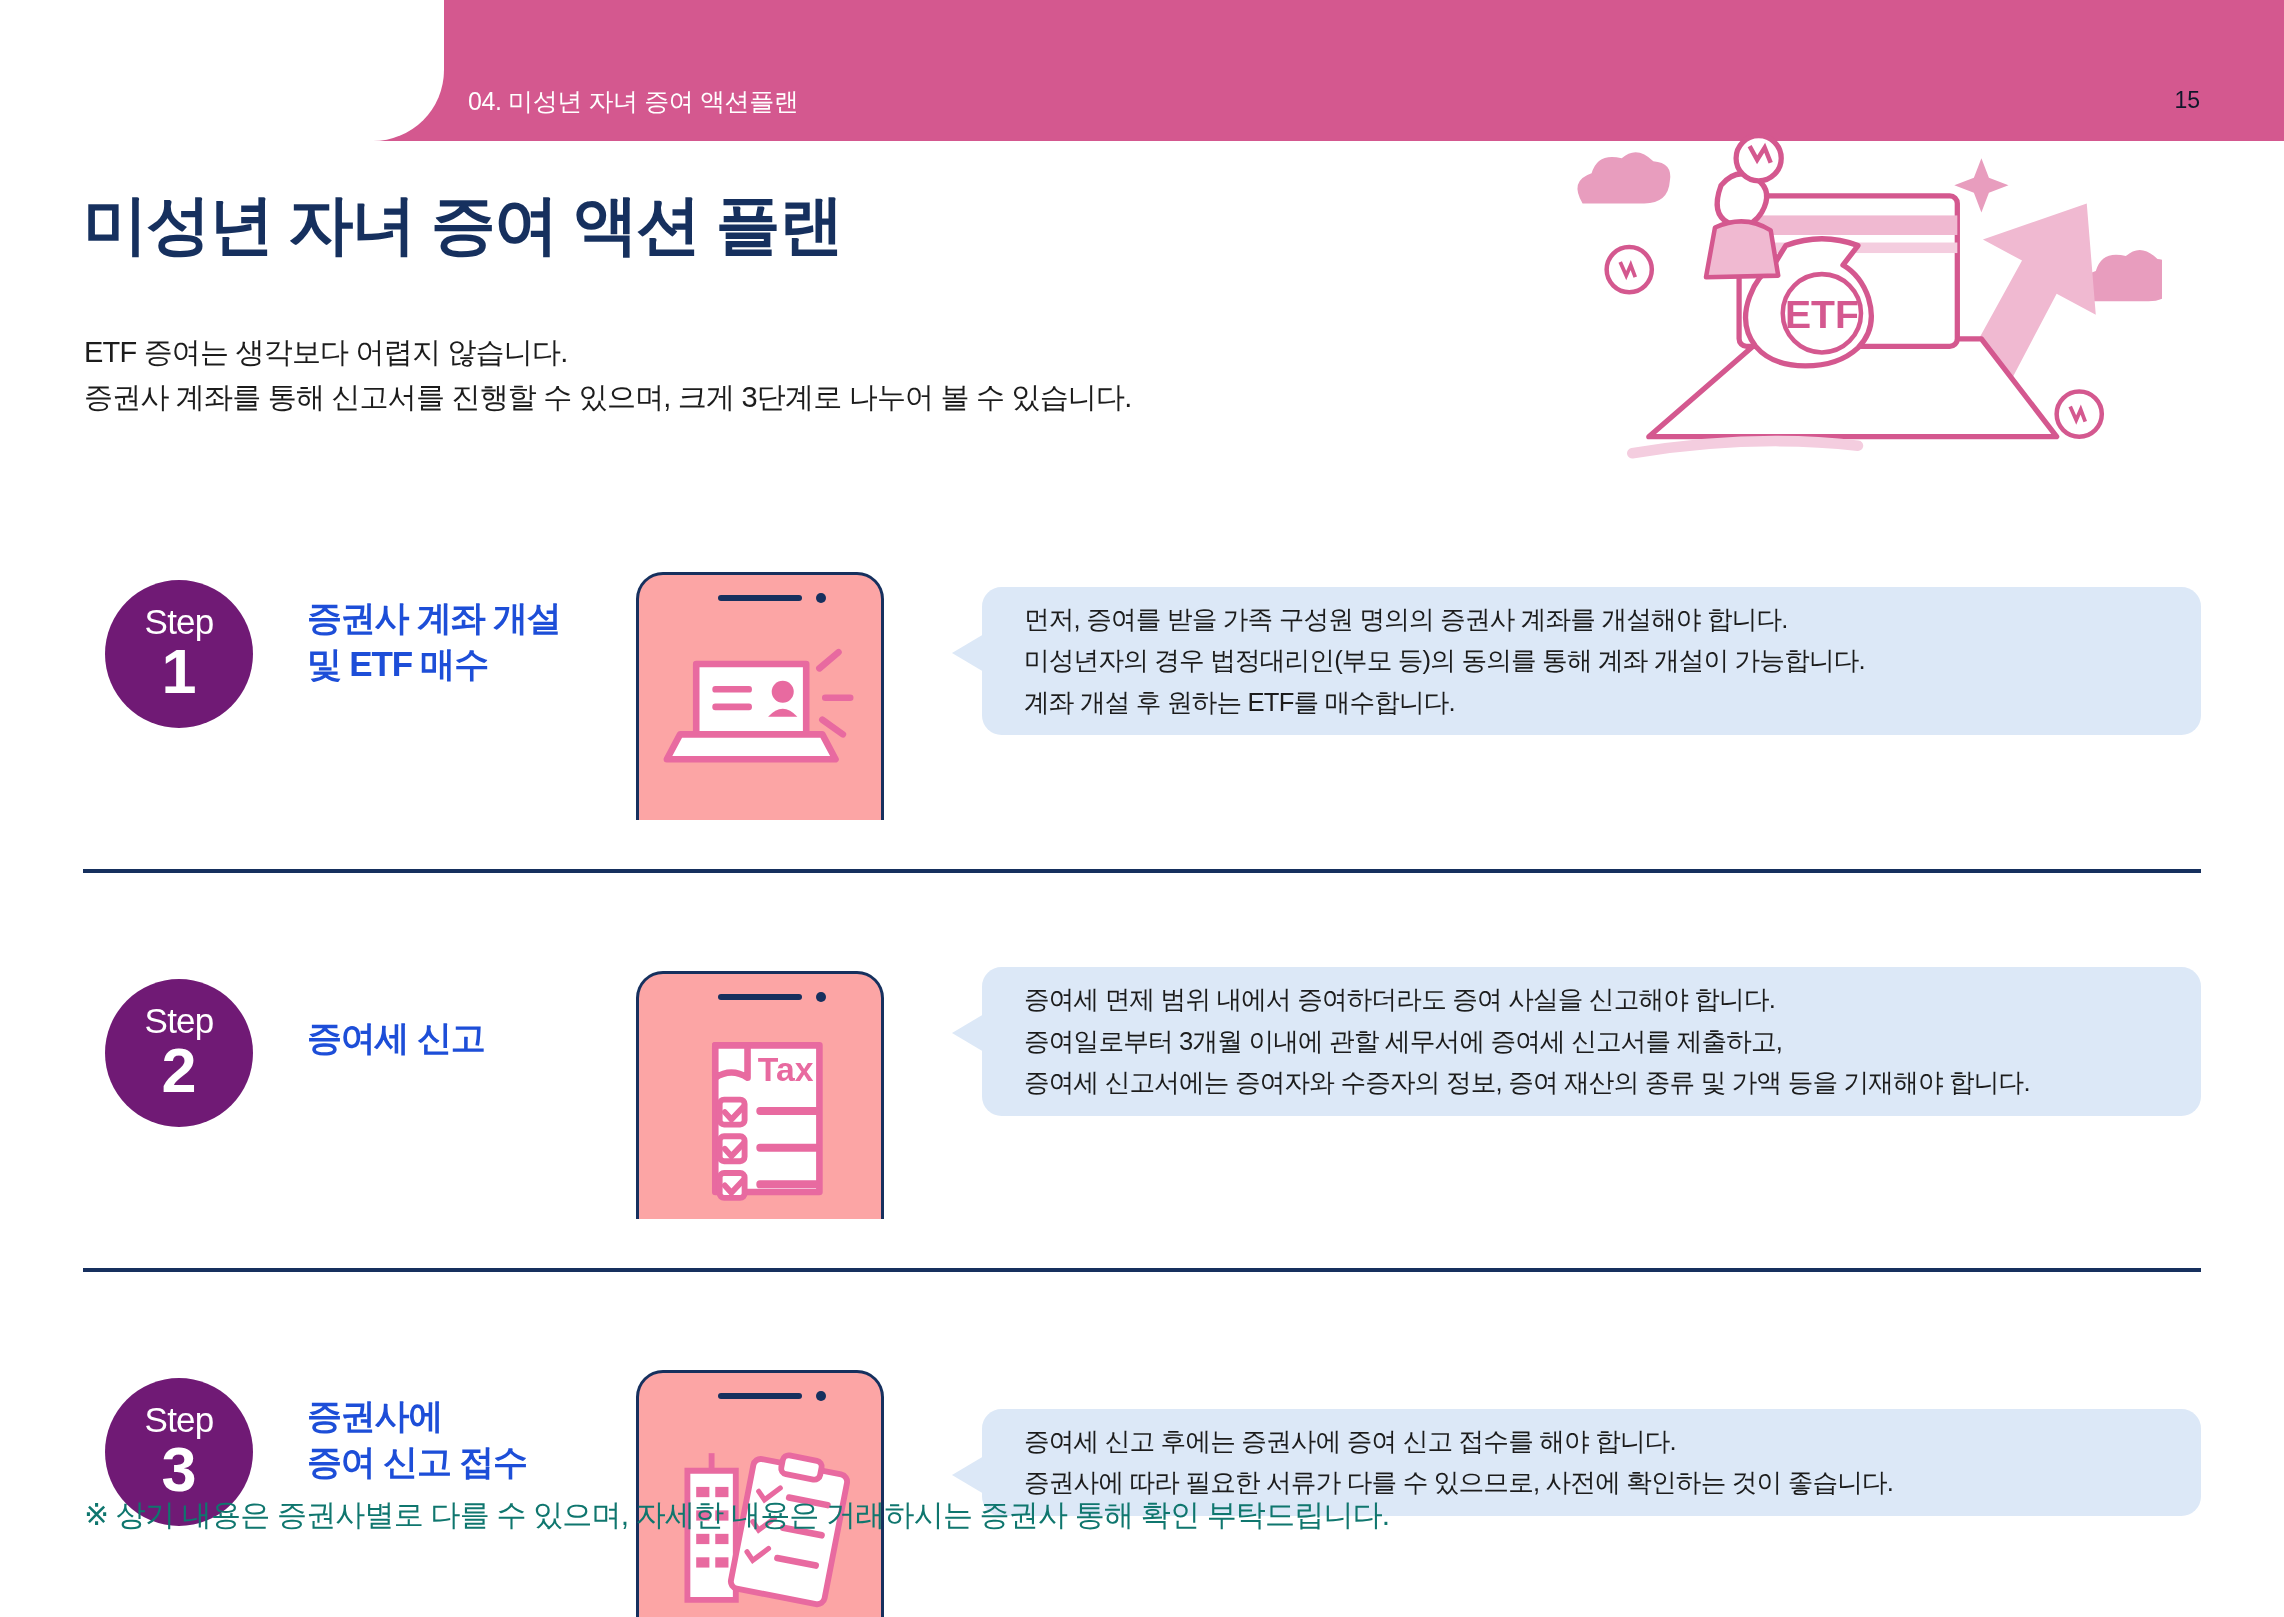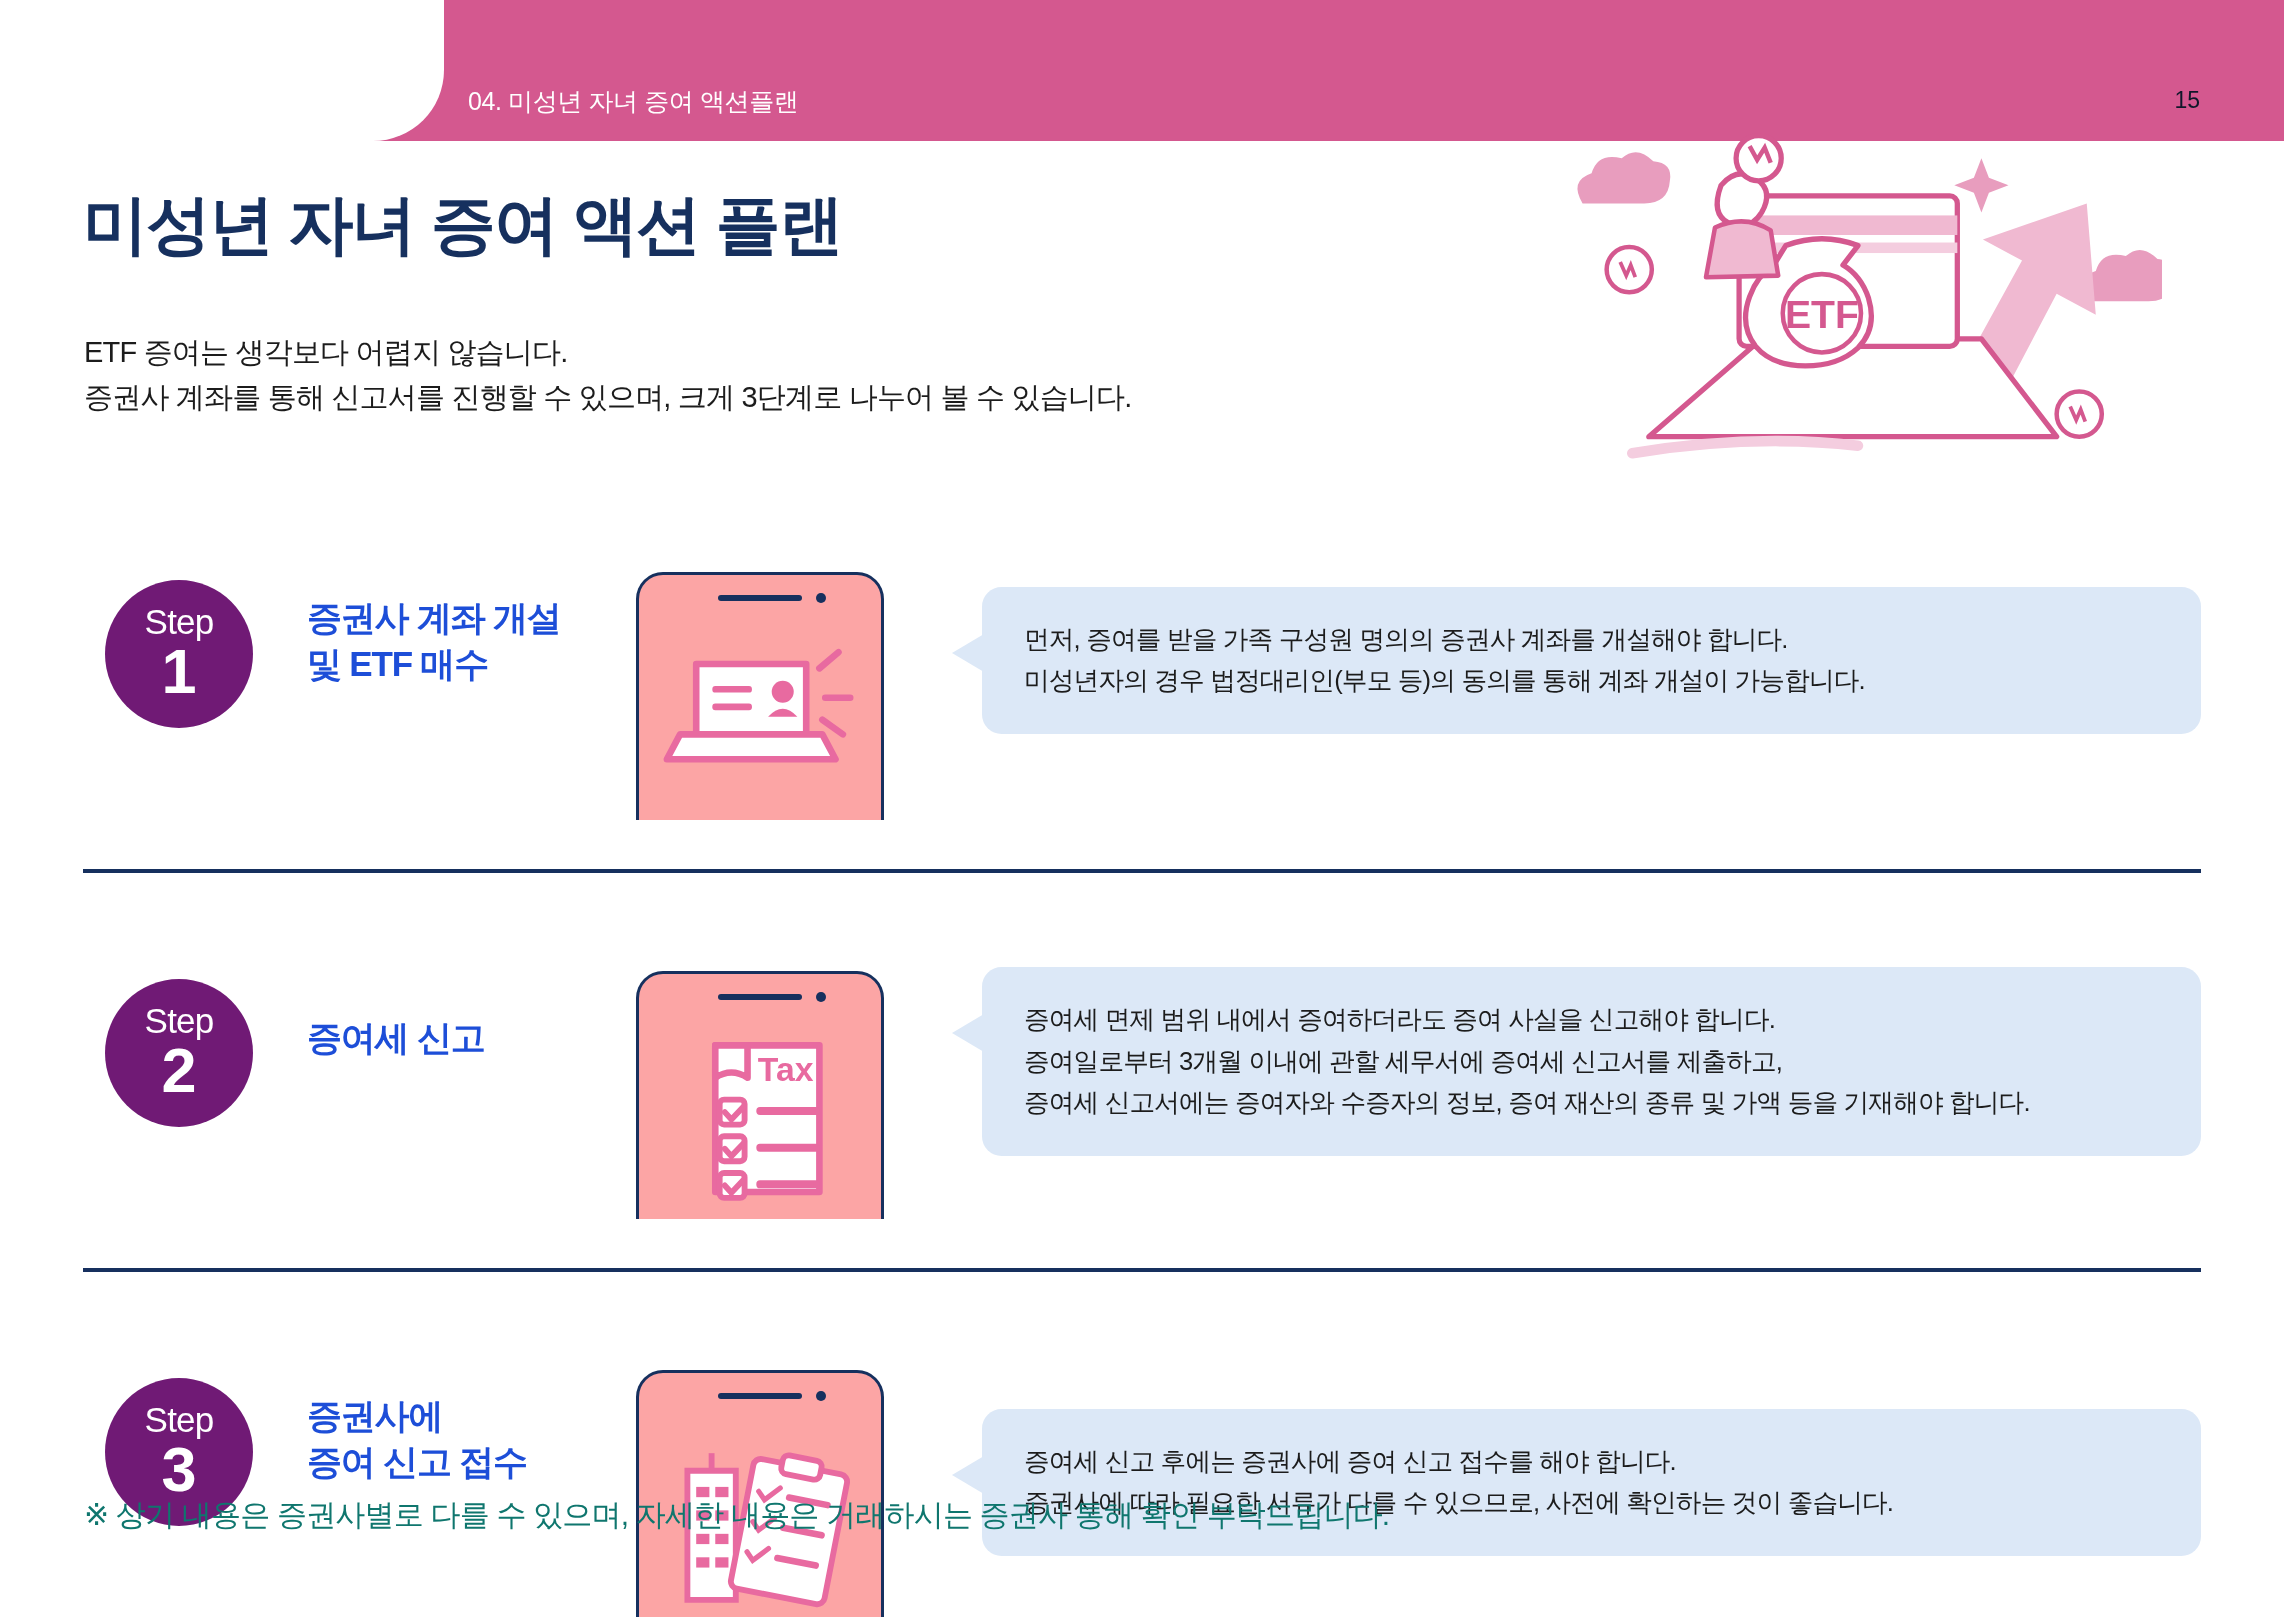--- a/index.html
+++ b/index.html
@@ -194,21 +194,21 @@
     height: 197px;
   }
 
   .bubble {
     position: absolute;
     left: 982px;
     top: 11.3px;
     right: 83px;
     background: #dce8f7;
     border-radius: 19.6px;
-    padding: 32px 42px;
+    padding: 12px 42px;
     color: #1c1c1c;
     font-size: 25.6px;
     line-height: 1.62;
     letter-spacing: -0.8px;
   }
   .bubble::before {
     content: "";
     position: absolute;
     left: -30px;
     top: 47px;
@@ -305,20 +305,21 @@
           <circle cx="196" cy="96" r="15" fill="#e86aa0"></circle>
           <path d="M176 130 q20 -22 40 0 z" fill="#e86aa0"></path>
           <rect x="100" y="88" width="54" height="9" rx="4" fill="#e86aa0"></rect>
           <rect x="100" y="112" width="54" height="9" rx="4" fill="#e86aa0"></rect>
           <path d="M246 64 l26 -22 M254 104 h34 M250 134 l28 20" stroke="#e86aa0" stroke-width="9" stroke-linecap="round" fill="none"></path>
         </svg>
       </div>
       <div class="bubble b1">
         <p>먼저, 증여를 받을 가족 구성원 명의의 증권사 계좌를 개설해야 합니다.</p>
         <p>미성년자의 경우 법정대리인(부모 등)의 동의를 통해 계좌 개설이 가능합니다.</p>
+        <p>계좌 개설 후 원하는 ETF를 매수합니다.</p>
       </div>
       <div class="step-rule"></div>
     </div>
 
     <div class="step-row">
       <div class="step-badge">
         <span class="s-word">Step</span>
         <span class="s-num">2</span>
       </div>
       <div class="step-label mid">

